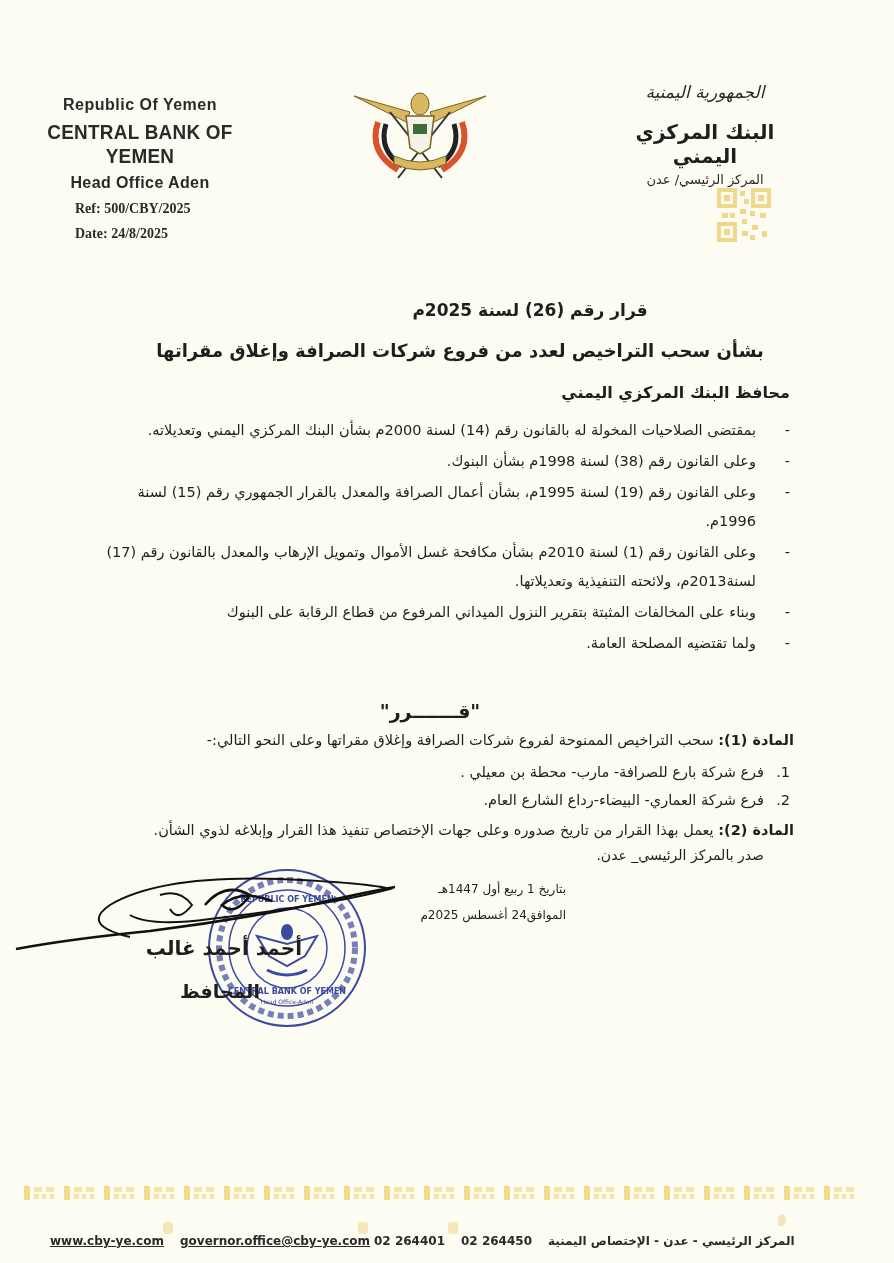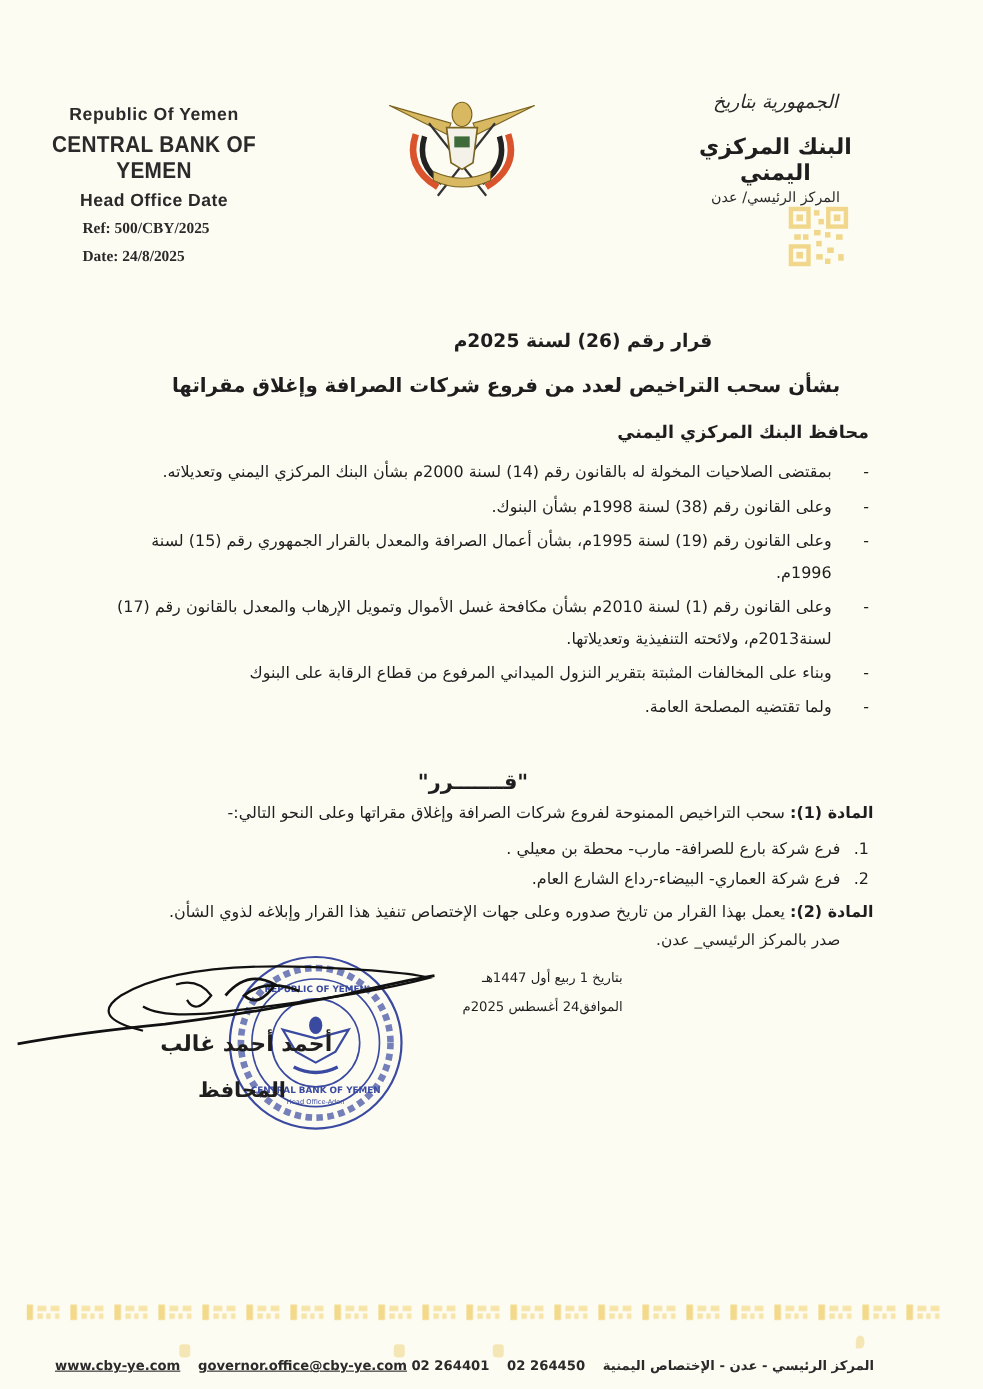--- a/index.html
+++ b/index.html
@@ -63,21 +63,21 @@
     .f-item { position: absolute; top: 0; white-space: nowrap; margin-top: 14px; }
     .f-link { text-decoration: underline; }
     .f-dot { position: absolute; top: 2px; width: 10px; height: 12px; background: #f5e7b5; border-radius: 3px; }
   </style>
 </head>
 <body>
 
 <div class="abs en-header">
   <div class="en-republic">Republic Of Yemen</div>
   <div class="en-bank">CENTRAL BANK OF YEMEN</div>
-  <div class="en-office">Head Office Date</div>
+  <div class="en-office">Head Office Aden</div>
 </div>
 <div class="abs ref-block">
   <div>Ref: 500/CBY/2025</div>
   <div>Date: 24/8/2025</div>
 </div>
 
 <div class="abs emblem">
   <svg width="140" height="100" viewBox="0 0 140 100">
     <path d="M28 40 Q18 70 48 88" stroke="#d9532c" stroke-width="6" fill="none"></path>
     <path d="M36 42 Q28 68 52 84" stroke="#222" stroke-width="5" fill="none"></path>
@@ -88,21 +88,21 @@
     <line x1="40" y1="30" x2="92" y2="96" stroke="#333" stroke-width="2"></line>
     <line x1="100" y1="30" x2="48" y2="96" stroke="#333" stroke-width="2"></line>
     <ellipse cx="70" cy="22" rx="9" ry="11" fill="#d8b860" stroke="#7a6420"></ellipse>
     <path d="M56 34 L84 34 L80 66 L70 72 L60 66 Z" fill="#f4f2e8" stroke="#7a6420" stroke-width="1.5"></path>
     <rect x="63" y="42" width="14" height="10" fill="#3f6b3a"></rect>
     <path d="M44 74 Q70 86 96 74 L96 82 Q70 94 44 82 Z" fill="#d8b860" stroke="#7a6420"></path>
   </svg>
 </div>
 
 <div class="abs ar-header">
-  <div class="ar-republic">الجمهورية بتاريخ</div>
+  <div class="ar-republic">الجمهورية اليمنية</div>
   <div class="ar-bank">البنك المركزي اليمني</div>
   <div class="ar-office">المركز الرئيسي/ عدن</div>
 </div>
 <div class="abs qr">
   <svg width="56" height="56" viewBox="0 0 56 56">
     <g fill="none" stroke="#f0d78c" stroke-width="4">
       <rect x="3" y="3" width="16" height="16"></rect>
         <rect x="37" y="3" width="16" height="16"></rect>
         <rect x="3" y="37" width="16" height="16"></rect>
     </g>

